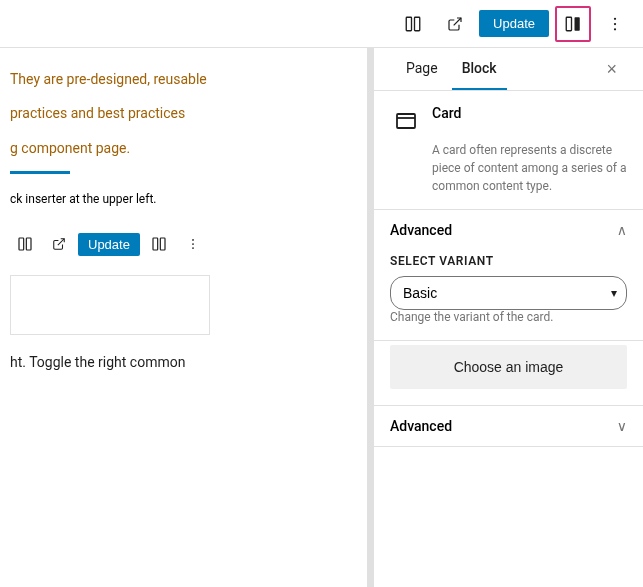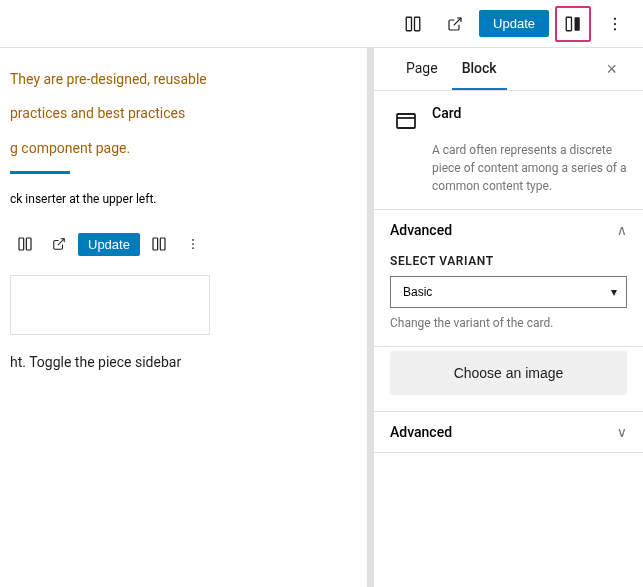--- a/index.html
+++ b/index.html
@@ -229,39 +229,39 @@
       margin-bottom: 8px;
     }
     .select-wrapper {
       position: relative;
       width: 100%;
     }
     .select-wrapper select {
       width: 100%;
       padding: 8px 12px;
       border: 1px solid #757575;
-      border-radius: 0;
-      font-size: 12px;
+      border-radius: 14px;
+      font-size: 14px;
       appearance: none;
       background: #fff;
       cursor: pointer;
     }
     .select-chevron {
       position: absolute;
       right: 10px;
       top: 50%;
       transform: translateY(-50%);
       pointer-events: none;
       color: #1e1e1e;
       font-size: 12px;
     }
     .select-hint {
       font-size: 12px;
       color: #757575;
-      margin-top: 8px;
+      margin-top: 0;
     }
 
     
     .choose-image-btn {
       width: 100%;
       padding: 14px;
       background: #f0f0f0;
       border: none;
       border-radius: 2px;
       font-size: 14px;
@@ -344,21 +344,21 @@
         <svg width="14" height="14" viewBox="0 0 24 24" fill="currentColor">
           <circle cx="12" cy="5" r="1.5"></circle>
           <circle cx="12" cy="12" r="1.5"></circle>
           <circle cx="12" cy="19" r="1.5"></circle>
         </svg>
       </button>
     </div>
 
     <div class="editor-card-placeholder"></div>
 
-    <div class="editor-toggle-text">ht. Toggle the piece sidebar</div>
+    <div class="editor-toggle-text">ht. Toggle the right common</div>
   </div>
 
   <div class="resize-handle"></div>
 
   <div class="right-sidebar">
 
     <div class="sidebar-tabs">
       <div class="sidebar-tab">Page</div>
       <div class="sidebar-tab active">Block</div>
       <button class="sidebar-close">×</button>

